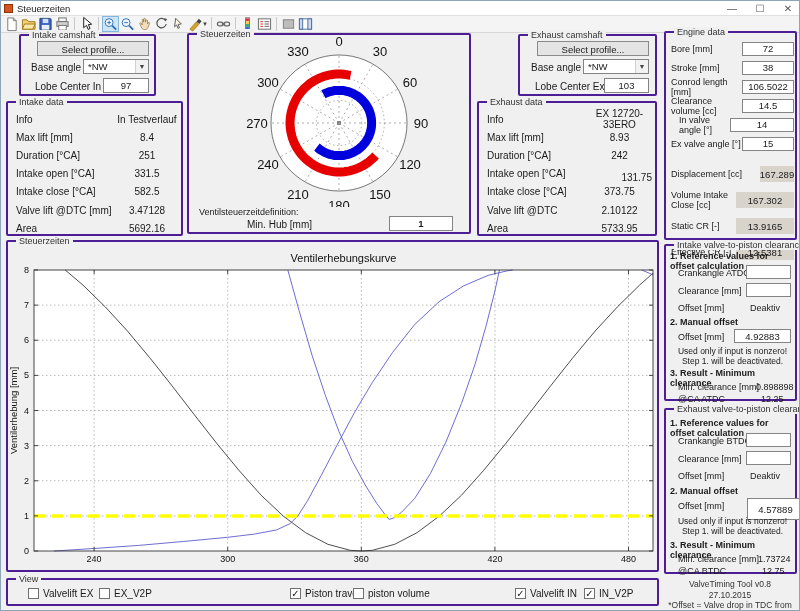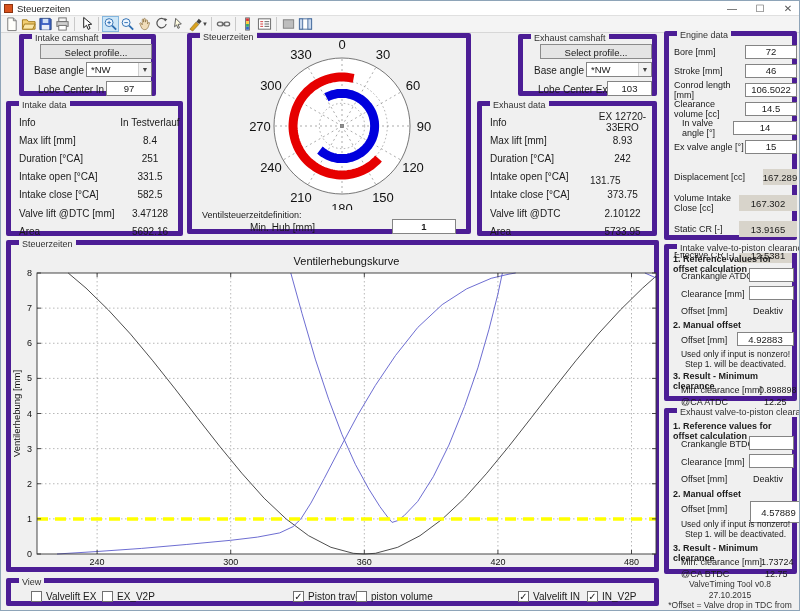--- a/index.html
+++ b/index.html
@@ -30,21 +30,21 @@
     background:#f4f4f4; border-bottom:1px solid #d7d7d7;
     display:flex; align-items:center; padding-left:2px;
   }
   .tb-group { display:flex; align-items:center; }
   .tb-sep { width:1px; height:14px; background:#c9c9c9; margin:0 3px; }
   .tbtn { width:17px; height:16px; display:flex; align-items:center; justify-content:center;
     border:1px solid transparent; }
   .tbtn.active { background:#cde6f7; border:1px solid #84b6de; }
   .tb-caret { font-size:6px; color:#444; margin-left:-2px; }
   
-  .panel { position:absolute; border:5px solid #4c1d95; border-radius:2px; }
+  .panel { position:absolute; border:2px solid #4c1d95; border-radius:2px; }
   .panel > .legend {
     position:absolute; top:-6px; left:8px; background:#f0f0f0;
     padding:0 3px; font-size:9px; color:#333; white-space:nowrap;
   }
   
   .btn { background:#e4e4e4; border:1px solid #8a8a8a; text-align:center;
     font-size:9.5px; padding-top:2px; }
   .edit { background:#ffffff; border:1px solid #848484; text-align:center;
     font-size:9.5px; display:flex; align-items:center; justify-content:center; }
   .ro { background:#d8d4cb; text-align:center; font-size:9.5px;
@@ -272,21 +272,21 @@
         <div class="datarow" style="height: 18.2px;">
           <span class="dlabel" style="width: 100px;">Max lift [mm]</span>
           <span class="dvalue" style="flex: 1 1 0%; text-align: center;">8.93</span>
         </div>
         <div class="datarow" style="height: 18.2px;">
           <span class="dlabel" style="width: 100px;">Duration [°CA]</span>
           <span class="dvalue" style="flex: 1 1 0%; text-align: center;">242</span>
         </div>
         <div class="datarow" style="height: 18.2px;">
           <span class="dlabel" style="width: 100px;">Intake open [°CA]</span>
-          <span class="dvalue" style="flex: 1 1 0%; text-align: left; margin-top: 8px;">131.75</span>
+          <span class="dvalue" style="flex: 1 1 0%; text-align: right; margin-top: 8px;">131.75</span>
         </div>
         <div class="datarow" style="height: 18.2px;">
           <span class="dlabel" style="width: 100px;">Intake close [°CA]</span>
           <span class="dvalue" style="flex: 1 1 0%; text-align: center;">373.75</span>
         </div>
         <div class="datarow" style="height: 18.2px;">
           <span class="dlabel" style="width: 100px;">Valve lift @DTC</span>
           <span class="dvalue" style="flex: 1 1 0%; text-align: center;">2.10122</span>
         </div>
         <div class="datarow" style="height: 18.2px;">
@@ -337,21 +337,21 @@
 
   <div class="panel" style="left:663px; top:30px; width:133px; height:209px;">
     <span class="legend">Engine data</span>
     <div id="engine-rows" style="position:absolute; left:5px; top:6px; width:123px;">
         <div class="datarow" style="height: 19px;">
           <span class="small" style="flex:1">Bore [mm]</span>
           <span class="edit" style="width:52px;height:14px;">72</span>
         </div>
         <div class="datarow" style="height: 19px;">
           <span class="small" style="flex:1">Stroke [mm]</span>
-          <span class="edit" style="width:52px;height:14px;">46</span>
+          <span class="edit" style="width:52px;height:14px;">38</span>
         </div>
         <div class="datarow" style="height: 19px;">
           <span class="small" style="flex:1">Conrod length [mm]</span>
           <span class="edit" style="width:52px;height:14px;">106.5022</span>
         </div>
         <div class="datarow" style="height: 19px;">
           <span class="small" style="flex:1">Clearance volume [cc]</span>
           <span class="edit" style="width:52px;height:14px;">14.5</span>
         </div>
         <div class="datarow" style="height: 19px; margin-left: 8px;">

